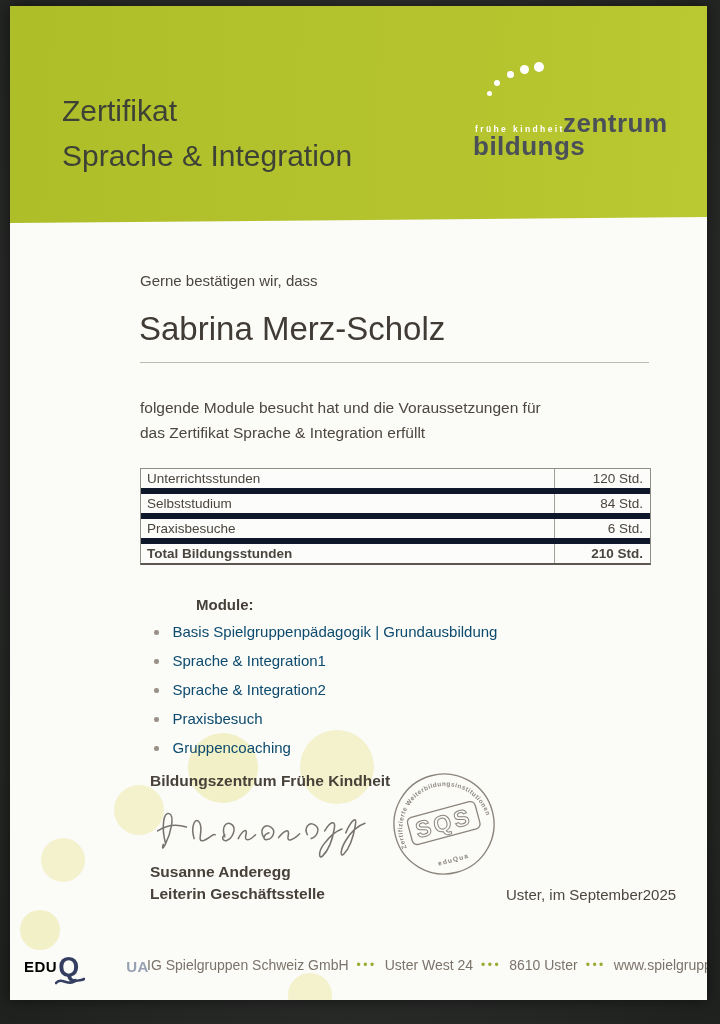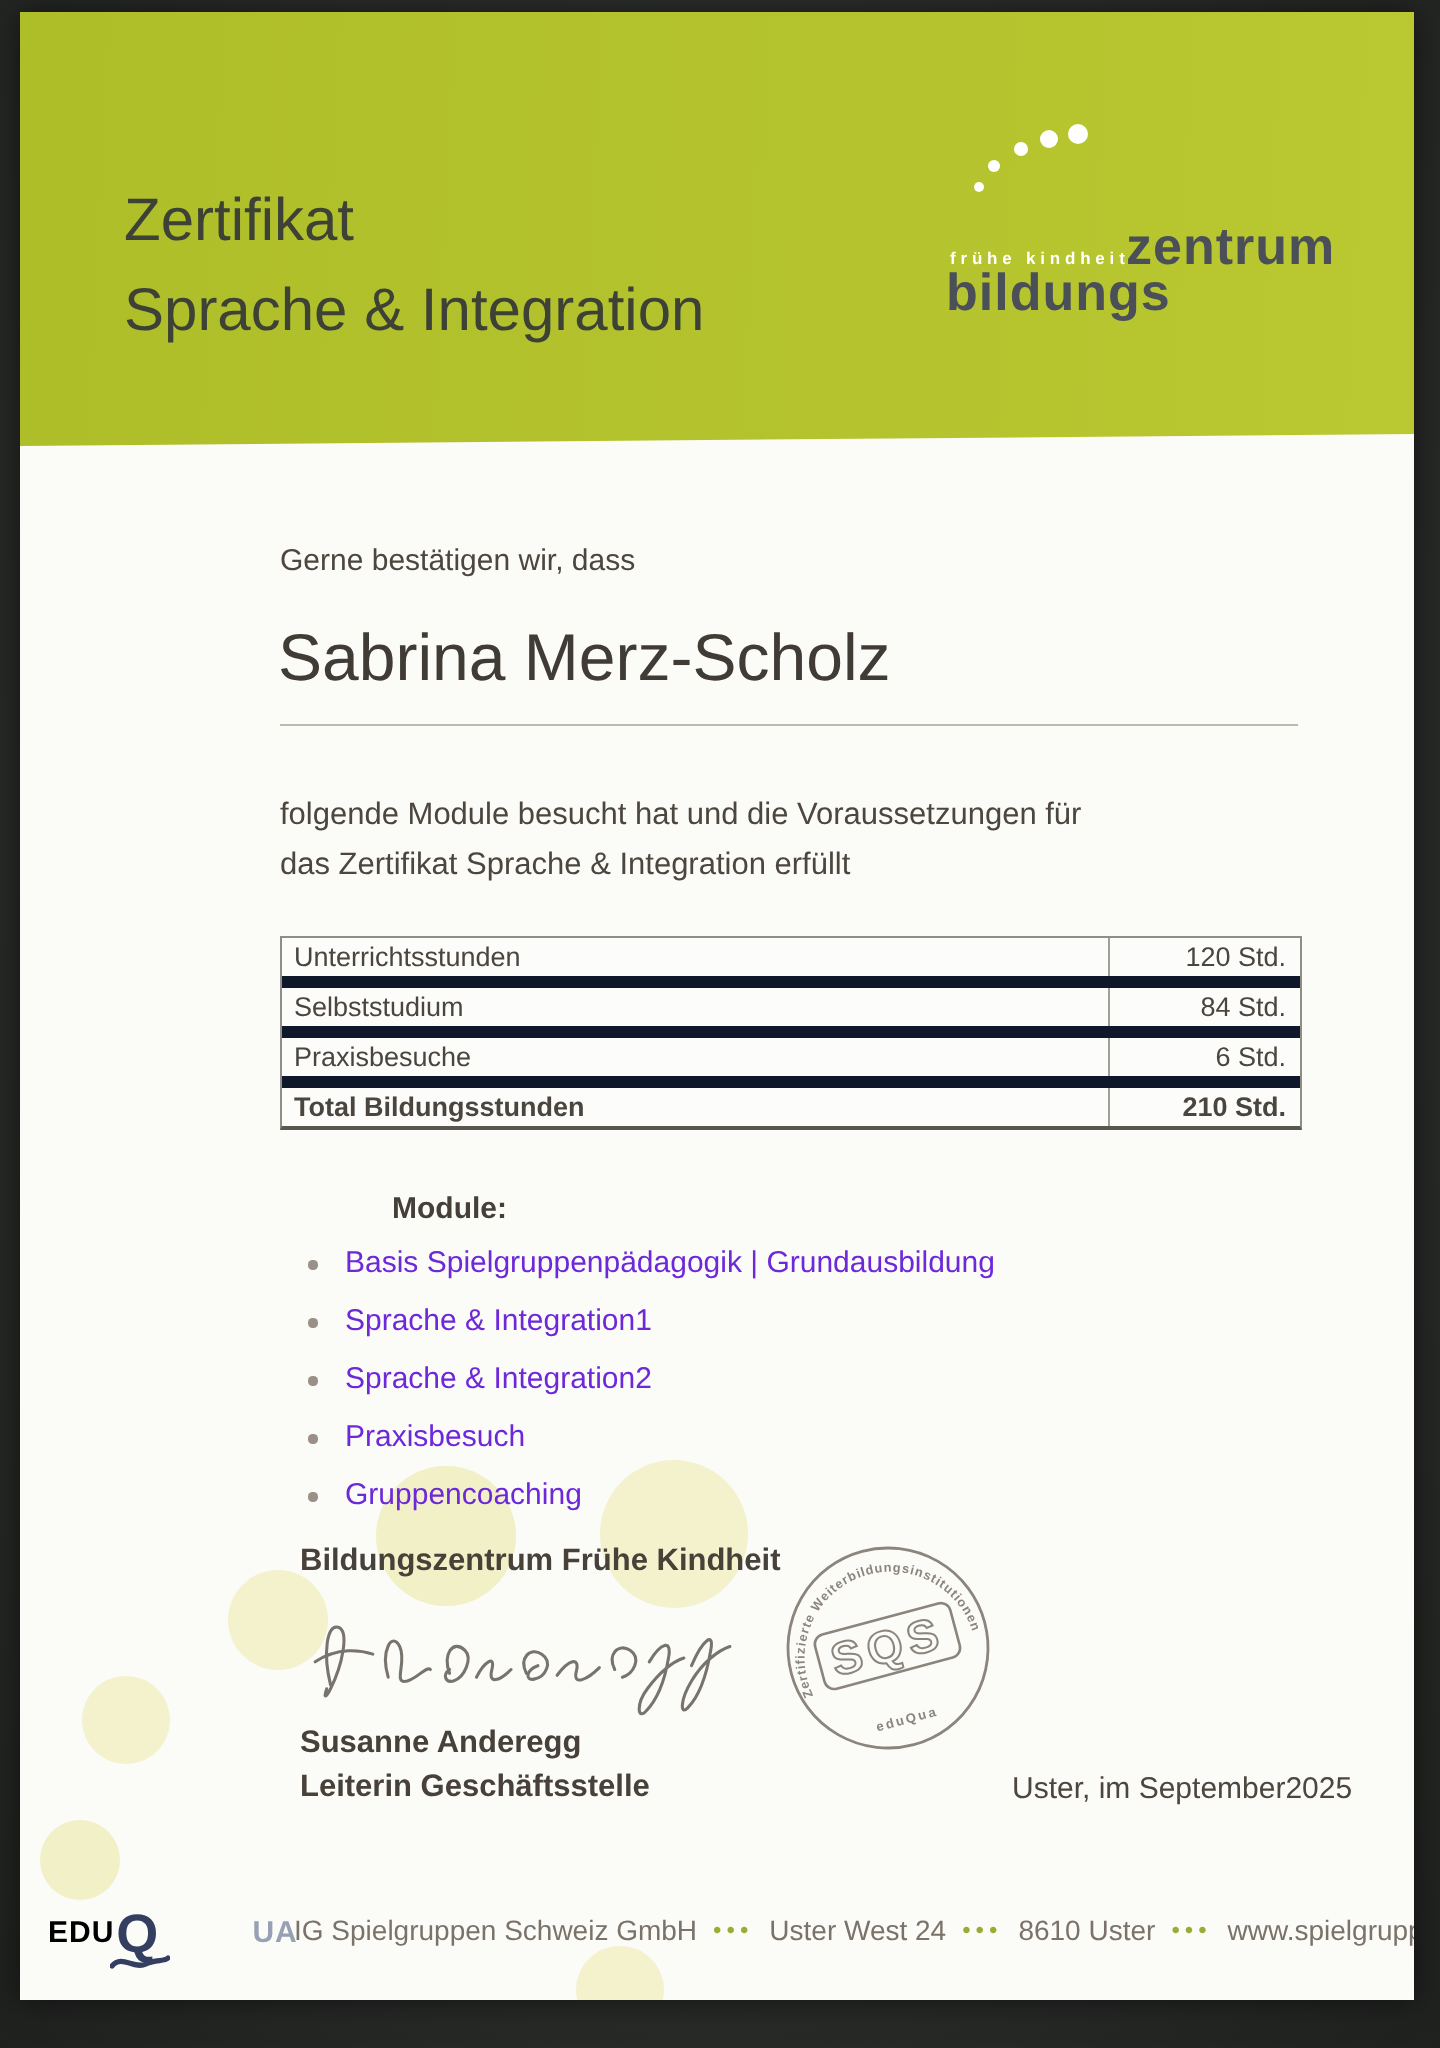--- a/index.html
+++ b/index.html
@@ -52,21 +52,21 @@
   .stmt{left:130px;top:389px;font-size:15.5px;line-height:25px;color:#4c463f;}
   
   .t{left:130px;top:462px;width:509px;border:1px solid #8f8d86;border-bottom:2px solid #5a5750;background:rgba(255,255,255,.35);}
   .t-row{display:flex;border-bottom:6px solid #0f172a;height:19px;align-items:center;font-size:13.5px;color:#4a453e;}
   .t-row:last-child{border-bottom:none;font-weight:700;}
   .t-label{flex:1;height:100%;display:flex;align-items:center;padding-left:6px;border-right:1px solid #a29f97;}
   .t-value{width:88px;text-align:right;padding-right:7px;}
   
   .mhead{left:140px;top:590px;font-size:15px;font-weight:700;color:#453f38;margin-left:46px;}
   .mlist{left:140px;top:618px;display:flex;flex-direction:column;gap:13px;}
-  .mitem{display:flex;align-items:flex-start;font-size:15px;color:#6d28d9;line-height:16px;}
+  .mitem{display:flex;align-items:flex-start;font-size:15px;color:#0c4a6e;line-height:16px;}
   .bullet{width:4.5px;height:4.5px;border-radius:50%;background:#9a9088;margin:6px 14px 0 4px;flex:none;}
   .issuer{left:140px;top:766px;font-size:15.5px;font-weight:600;color:#474139;}
   .sig{left:138px;top:788px;}
   .signer{left:140px;top:857px;font-size:15.5px;font-weight:600;color:#474139;}
   .role{left:140px;top:879px;font-size:15.5px;font-weight:600;color:#474139;}
   .date{left:496px;top:880px;font-size:15px;color:#4c463f;}
   .stamp{left:372px;top:756px;transform:rotate(-15deg);}
   
   .eduqua{left:14px;top:940px;display:flex;align-items:center;height:40px;}
   .eq1{font-size:15px;font-weight:700;color:#000000;letter-spacing:.5px;}

